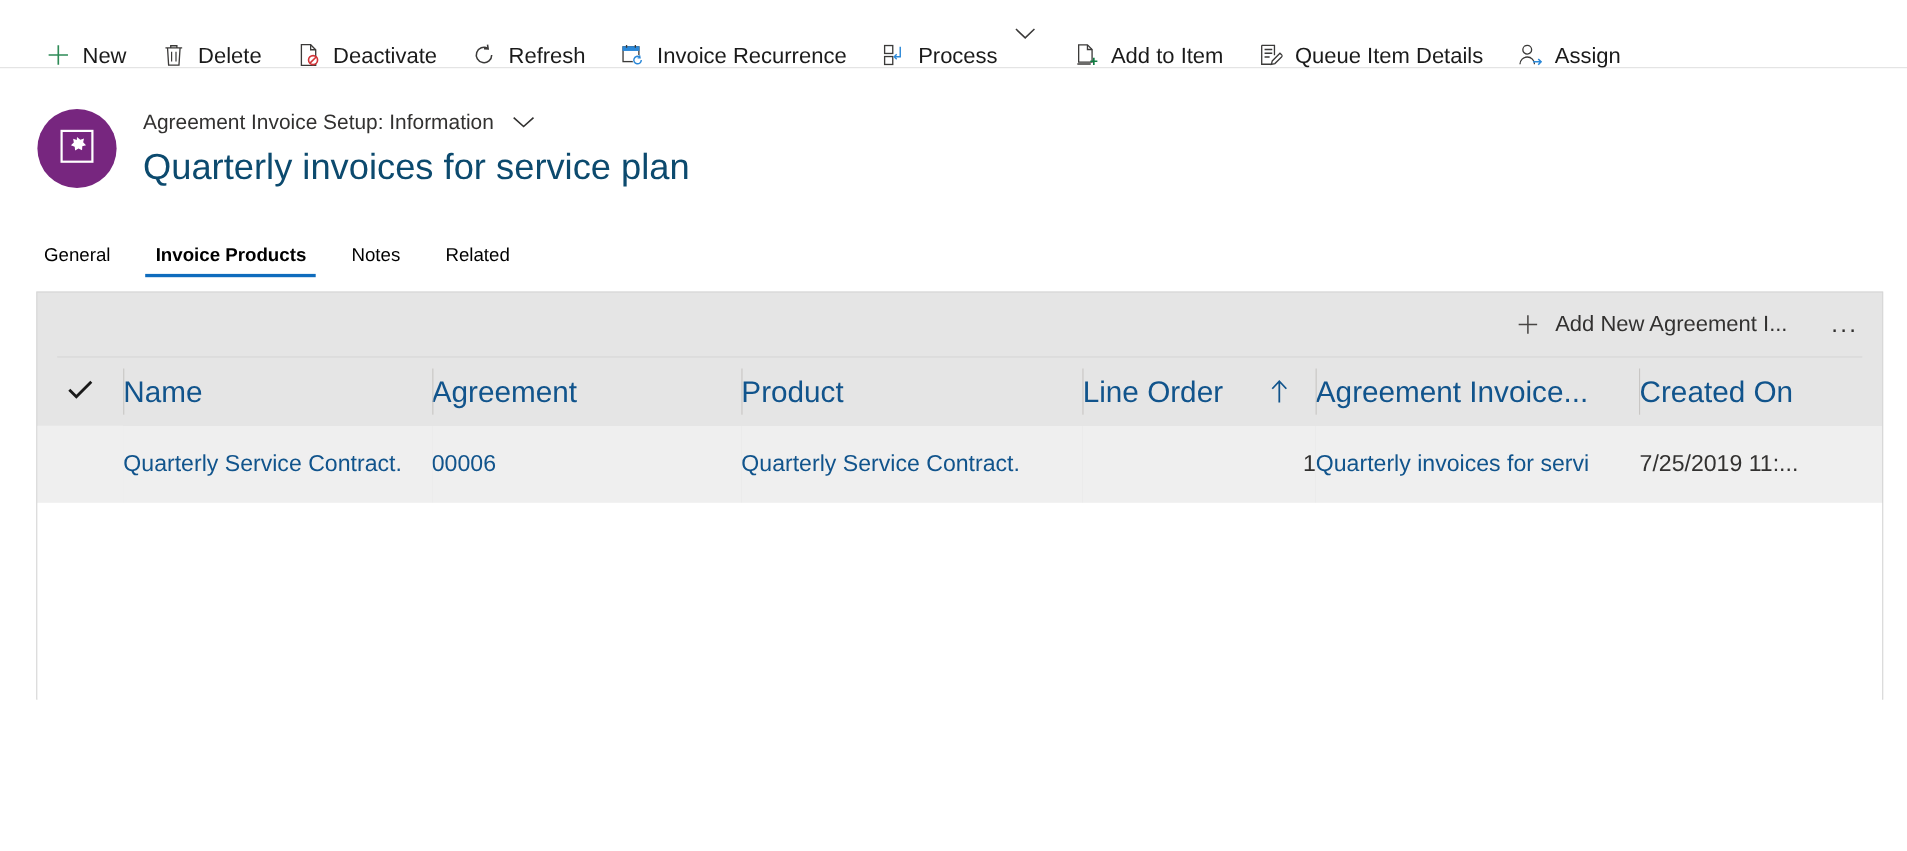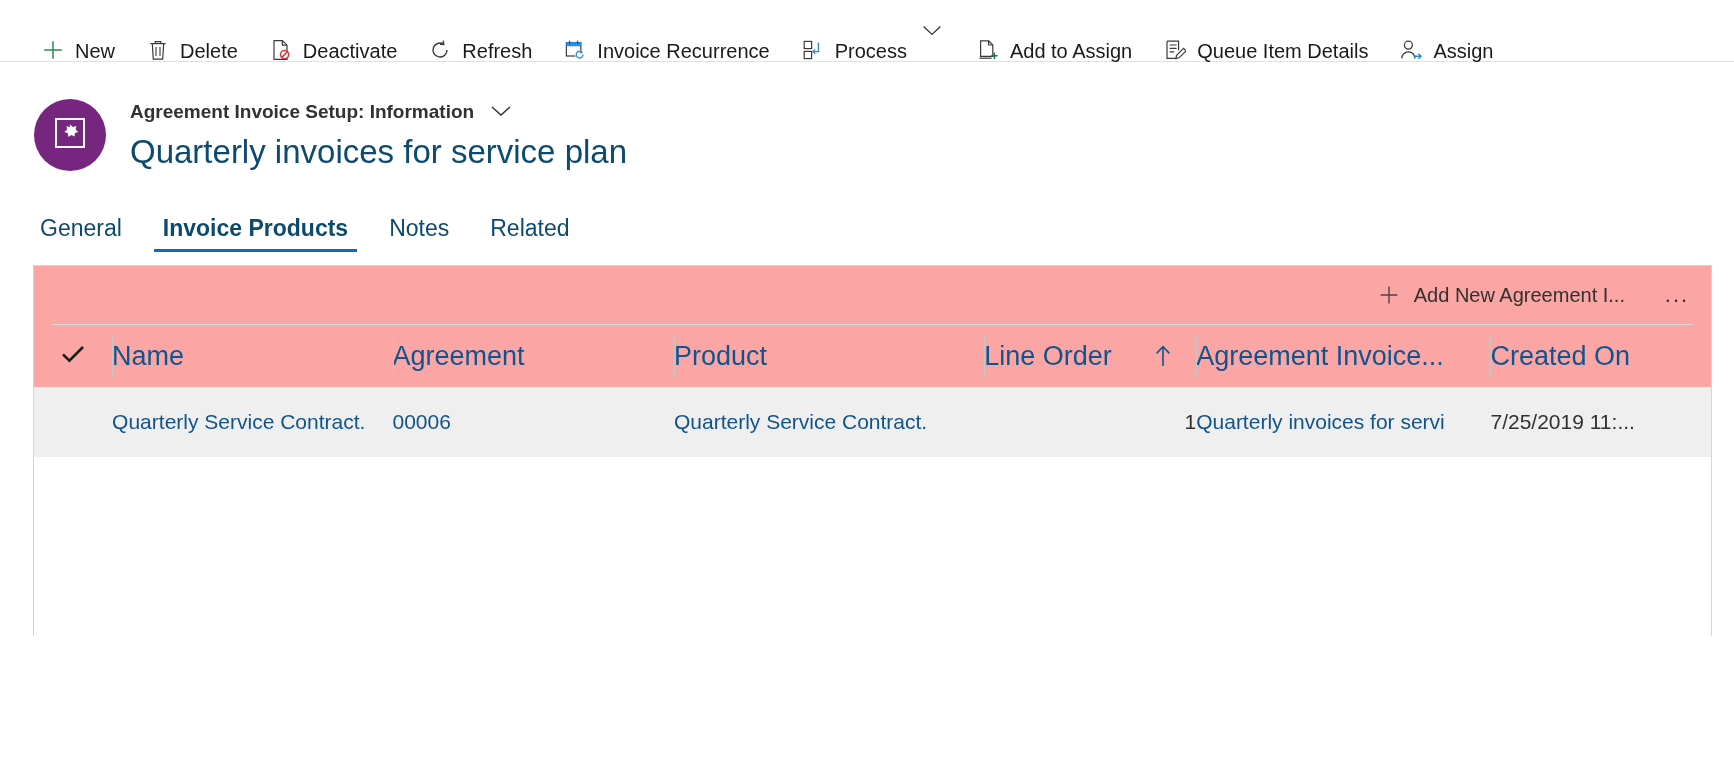--- a/index.html
+++ b/index.html
@@ -79,21 +79,20 @@
   }
   .header-text {
     margin-left: 24px;
     display: flex;
     flex-direction: column;
   }
   .header-subtitle-row {
     display: flex;
     align-items: center;
     height: 26px;
-    font-weight: bold;
   }
   .header-subtitle {
     font-size: 19px;
     color: #323130;
     line-height: 1;
   }
   .subtitle-chevron {
     margin-left: 16px;
     display: inline-flex;
     align-items: center;
@@ -112,22 +111,22 @@
     display: flex;
     align-items: flex-end;
     padding-left: 31px;
     height: 56px;
     margin-top: 18px;
   }
   .tab {
     position: relative;
     padding: 0 9px 12px 9px;
     margin-right: 23px;
-    font-size: 23px;
-    color: #0c4a6e;
+    font-size: 17px;
+    color: #000000;
     cursor: pointer;
     line-height: 1;
   }
   .tab.active {
     font-weight: 700;
   }
   .tab.active::after {
     content: "";
     position: absolute;
     left: 0;
@@ -138,21 +137,21 @@
   }
 
   
   .grid-panel {
     margin: 13px 22px 0 33px;
     border: 1px solid #d6d6d6;
     height: 371px;
     box-sizing: border-box;
     display: flex;
     flex-direction: column;
-    background: #fca5a5;
+    background: #e5e5e5;
   }
   .grid-toolbar {
     height: 58px;
     display: flex;
     align-items: center;
     justify-content: flex-end;
     padding-right: 14px;
     flex: none;
   }
   .grid-toolbar-btn {
@@ -372,21 +371,21 @@
 
   <div class="cmd-item">
     <span class="cmd-icon">
       <svg width="22" height="22" viewBox="0 0 22 22">
         <path d="M3.6 1.8 h8 L15.8 6 V17.4 H3.6 Z" fill="none" stroke="#3b3a39" stroke-width="1.2"></path>
         <path d="M11.6 1.8 V6 h4.2" fill="none" stroke="#3b3a39" stroke-width="1.2"></path>
         <path d="M2.4 19.2 H14.6" stroke="#3b3a39" stroke-width="1.2"></path>
         <path d="M17.4 13.4 V20 M14.2 16.7 H20.6" stroke="#107c41" stroke-width="1.5"></path>
       </svg>
     </span>
-    <span class="cmd-label">Add to Assign</span>
+    <span class="cmd-label">Add to Item</span>
   </div>
 
   <div class="cmd-item">
     <span class="cmd-icon">
       <svg width="22" height="22" viewBox="0 0 22 22">
         <path d="M3 2.2 h11.6 v9 M3 2.2 V19.4 h8.4" fill="none" stroke="#3b3a39" stroke-width="1.2"></path>
         <path d="M5.6 6 h7 M5.6 9.4 h7 M5.6 12.8 h4.6" stroke="#3b3a39" stroke-width="1.2"></path>
         <path d="M19.6 9.4 L12.6 16.4 L11.8 19.6 L15 18.8 L22 11.8 Z" fill="none" stroke="#3b3a39" stroke-width="1.2"></path>
       </svg>
     </span>

